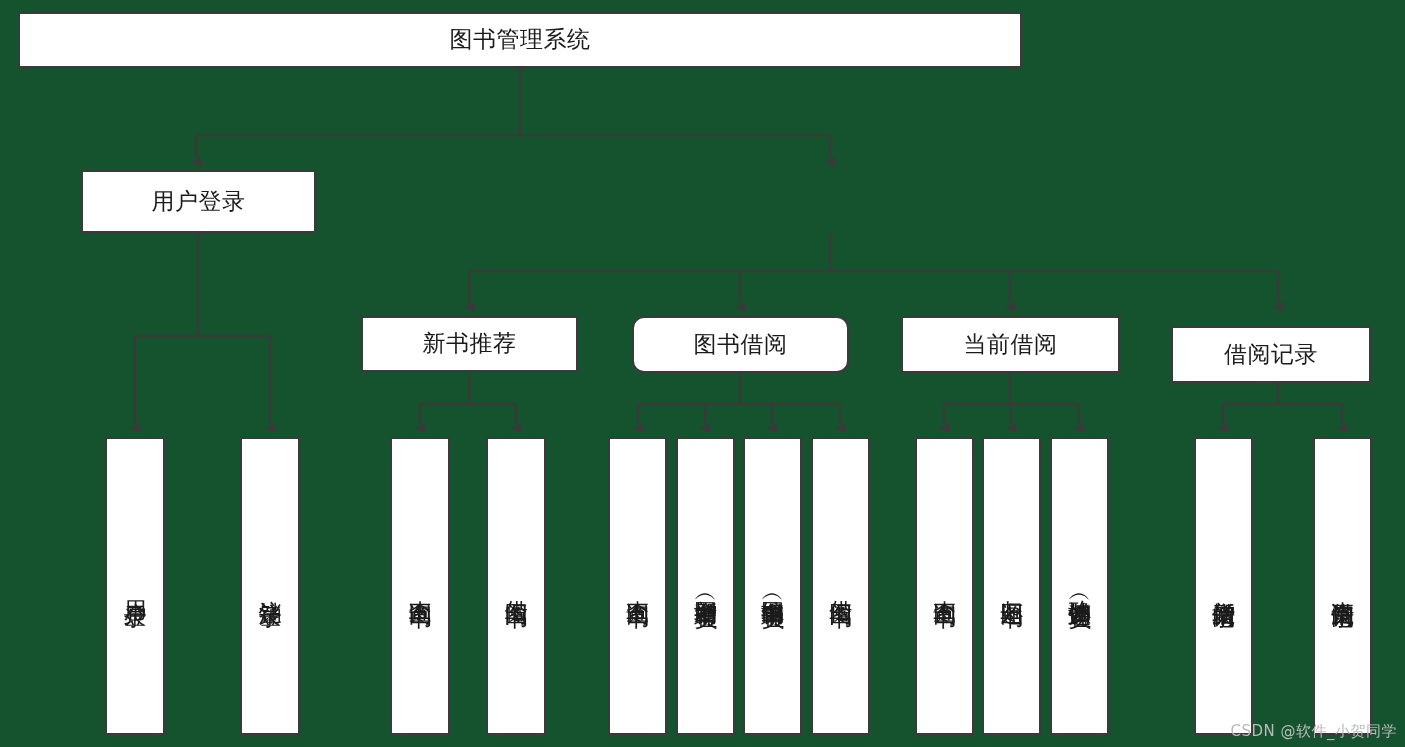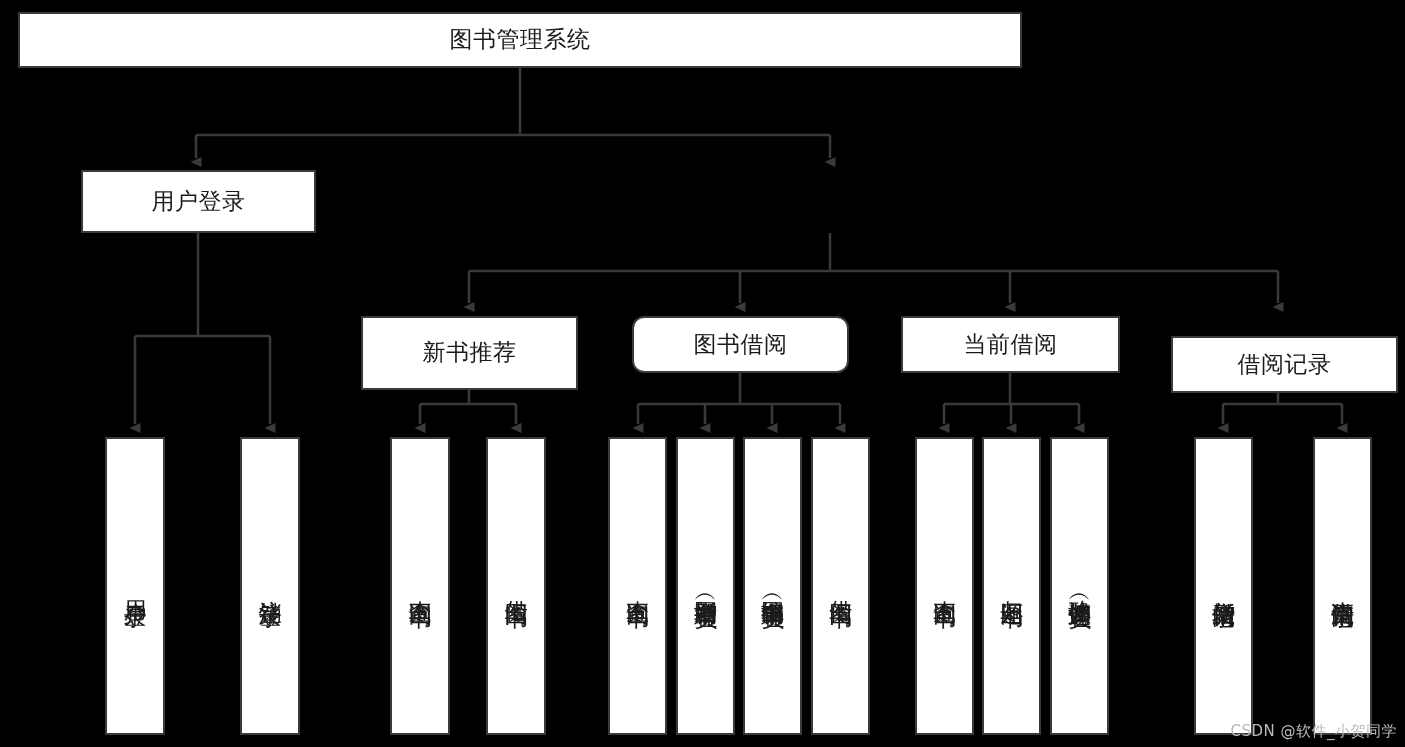--- a/index.html
+++ b/index.html
@@ -8,21 +8,21 @@
     padding: 0;
     background: #ffffff;
   }
   body {
     font-family: "DejaVu Sans", "Liberation Sans", sans-serif;
   }
   #diagram-canvas {
     position: relative;
     width: 1405px;
     height: 747px;
-    background: #000000;
+    background: #14532d;
     overflow: hidden;
   }
   #connector-layer {
     position: absolute;
     left: 0;
     top: 0;
     width: 1405px;
     height: 747px;
     pointer-events: none;
   }
@@ -123,33 +123,33 @@
 
   <div class="node-box" style="left:18px; top:12px; width:1004px; height:56px;">
     <span class="node-label">图书管理系统</span>
   </div>
 
   <div class="node-box" style="left:81px; top:170px; width:235px; height:63px;">
     <span class="node-label">用户登录</span>
   </div>
 
 
-  <div class="node-box" style="left:361px; top:316px; width:217px; height:74px;">
+  <div class="node-box" style="left:361px; top:316px; width:217px; height:56px;">
     <span class="node-label">新书推荐</span>
   </div>
 
   <div class="node-box" style="left:632px; top:316px; width:217px; height:57px;border-radius:12px;">
     <span class="node-label">图书借阅</span>
   </div>
 
   <div class="node-box" style="left:901px; top:316px; width:219px; height:57px;">
     <span class="node-label">当前借阅</span>
   </div>
 
-  <div class="node-box" style="left:1171px; top:336px; width:227px; height:57px;">
+  <div class="node-box" style="left:1171px; top:326px; width:200px; height:57px;">
     <span class="node-label">借阅记录</span>
   </div>
 
   <div class="node-box vertical" style="left:105px; top:437px; width:60px; height:298px;">
     <span class="node-label">用户登录</span>
   </div>
 
   <div class="node-box vertical" style="left:240px; top:437px; width:60px; height:298px;">
     <span class="node-label">注销登录</span>
   </div>

